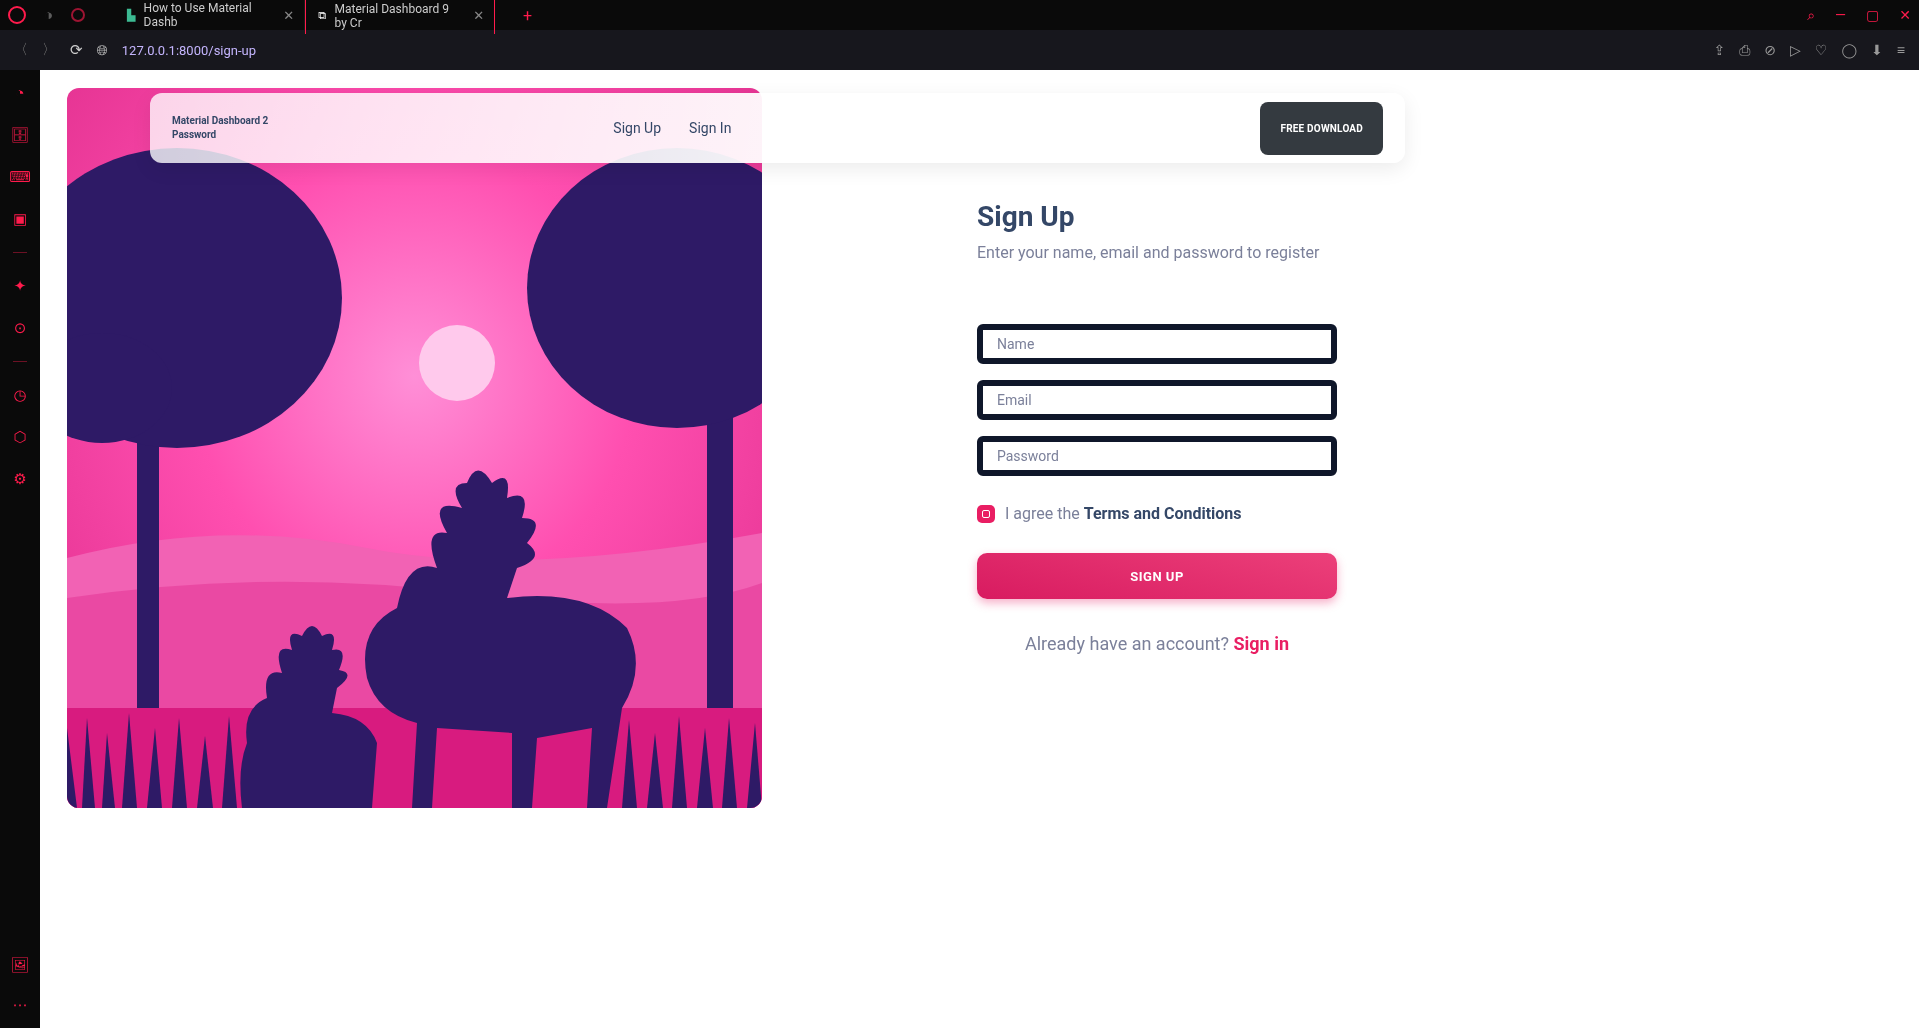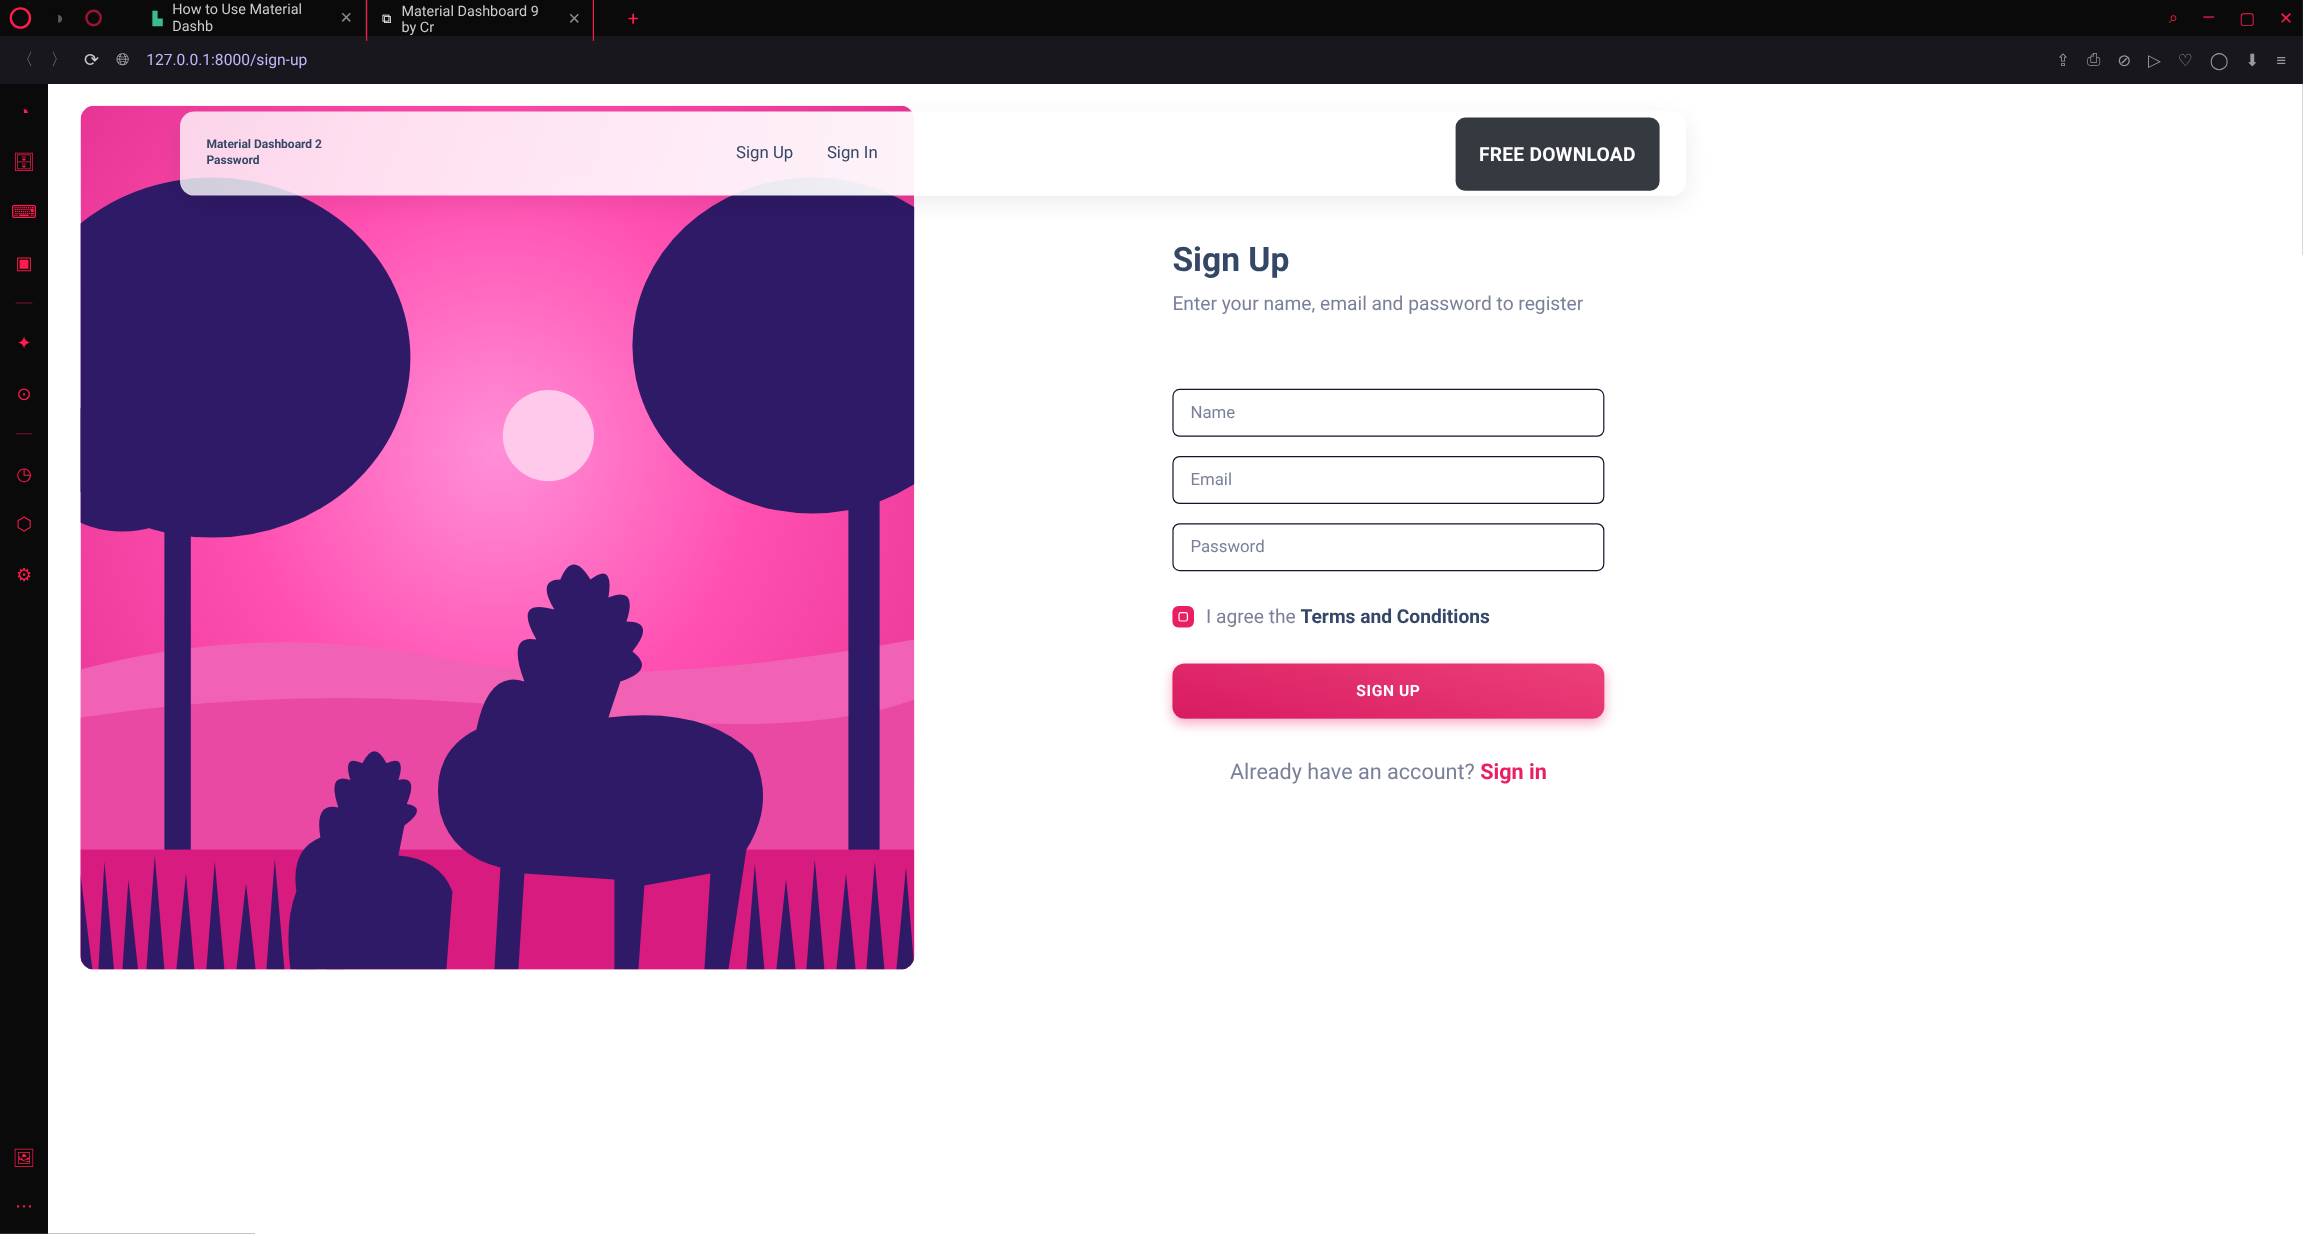--- a/index.html
+++ b/index.html
@@ -36,26 +36,26 @@
     .viewport { position: absolute; left: 40px; top: 70px; right: 0; bottom: 0; background: #fff; overflow: hidden; }
 
     
     .hero-img { position: absolute; left: 27px; top: 18px; width: 695px; height: 720px; border-radius: 12px; overflow: hidden; }
     .hero-svg { width: 100%; height: 100%; display: block; }
 
     .navbar { position: absolute; left: 110px; top: 23px; width: 1255px; height: 70px; background: linear-gradient(90deg, rgba(255,255,255,.78) 0%, rgba(255,255,255,.96) 55%, #fff 100%); border-radius: 12px; box-shadow: 0 6px 20px rgba(0,0,0,.08); display: flex; align-items: center; padding: 0 22px; }
     .brand { font-size: 10px; font-weight: 700; color: #344767; line-height: 1.4; }
     .nav-links { display: flex; gap: 28px; margin-left: 345px; }
     .nav-links a { color: #344767; font-size: 14px; cursor: pointer; }
-    .download-btn { margin-left: auto; background: #343a40; color: #fff; font-weight: 700; font-size: 16px; padding: 21px 20px; border-radius: 8px; letter-spacing: .2px; cursor: pointer; }
+    .download-btn { margin-left: auto; background: #343a40; color: #fff; font-weight: 700; font-size: 10px; padding: 21px 20px; border-radius: 8px; letter-spacing: .2px; cursor: pointer; }
 
     .form-area { position: absolute; left: 937px; top: 130px; width: 360px; }
     .title { font-size: 28px; font-weight: 700; color: #344767; margin-bottom: 10px; }
     .subtitle { font-size: 16px; color: #7b809a; margin-bottom: 62px; }
-    .input { width: 100%; height: 40px; border: 1px solid #0f172a; border-radius: 6px; padding: 0 14px; font-size: 14px; color: #495057; margin-bottom: 16px; }
+    .input { width: 100%; height: 40px; border: 6px solid #0f172a; border-radius: 6px; padding: 0 14px; font-size: 14px; color: #495057; margin-bottom: 16px; }
     .input::placeholder { color: #7b809a; }
     .agree { display: flex; align-items: center; gap: 10px; margin-top: 12px; margin-bottom: 30px; }
     .chk { width: 18px; height: 18px; background: #e91e63; border-radius: 5px; display: flex; align-items: center; justify-content: center; }
     .chk::after { content: ""; width: 6px; height: 6px; border: 1.5px solid #fff; border-radius: 2px; }
     .agree-text { font-size: 16px; color: #7b809a; }
     .agree-text b { color: #344767; font-weight: 700; }
     .submit { width: 100%; height: 46px; border: none; border-radius: 10px; background: linear-gradient(195deg, #ec407a, #d81b60); color: #fff; font-weight: 700; font-size: 13px; letter-spacing: .5px; cursor: pointer; box-shadow: 0 4px 10px rgba(233,30,99,.35); }
     .already { text-align: center; margin-top: 34px; font-size: 18px; color: #7b809a; }
     .already a { color: #e91e63; font-weight: 700; cursor: pointer; }
   </style>

